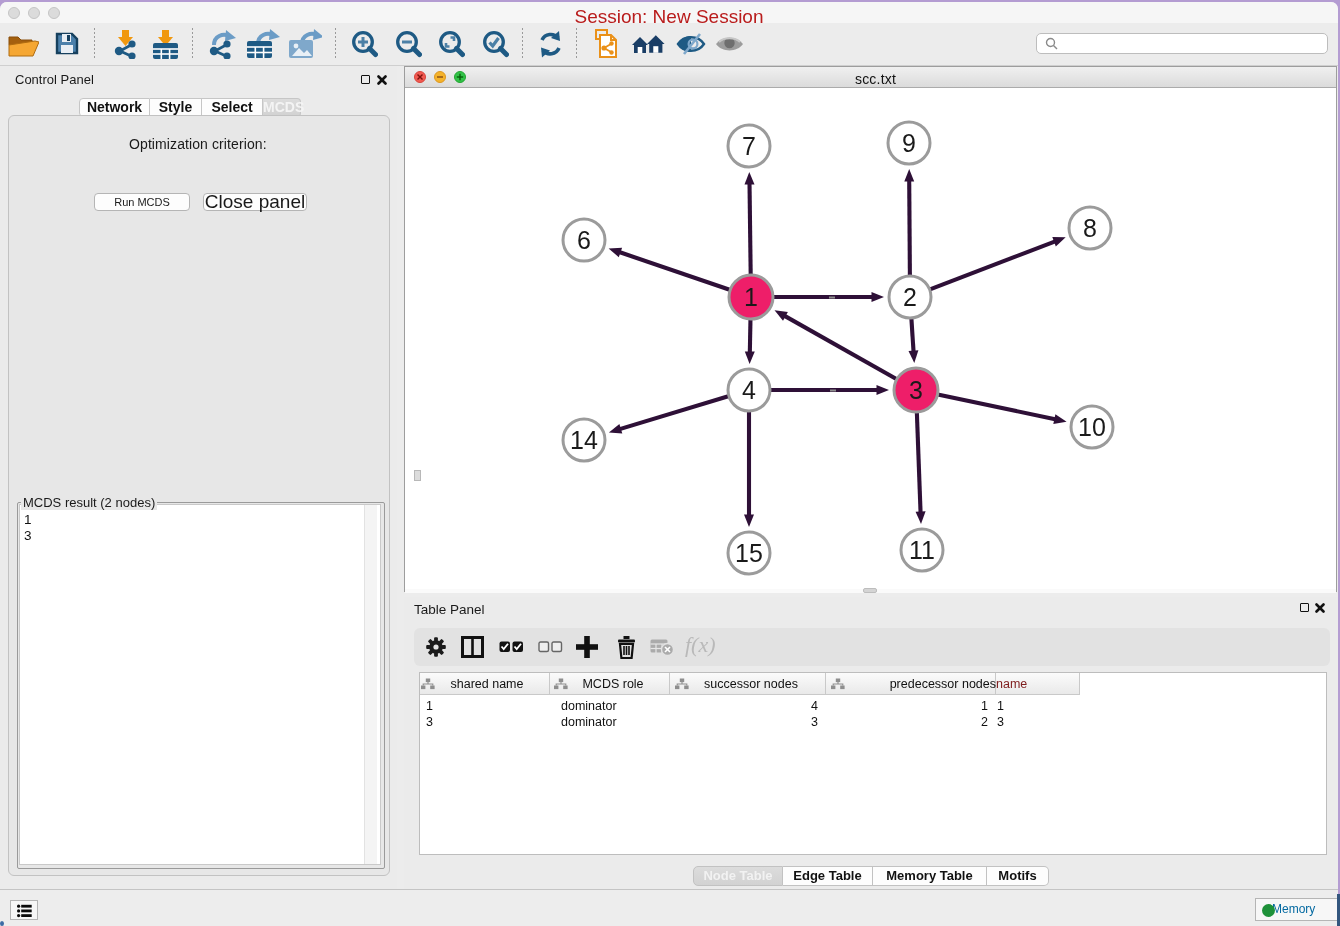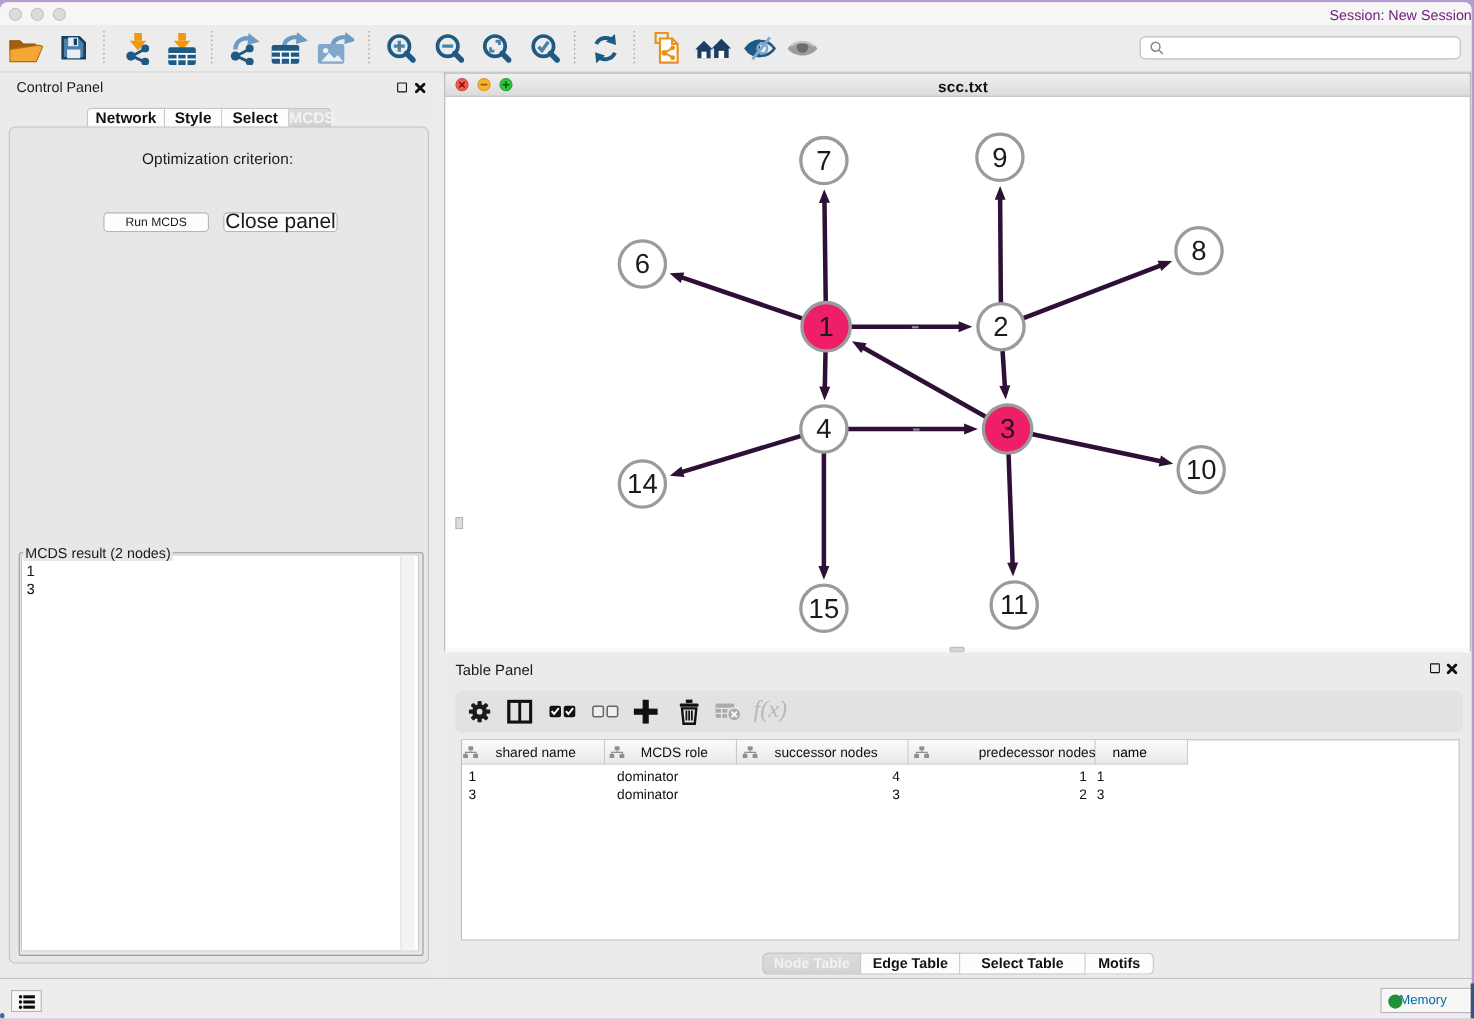--- a/index.html
+++ b/index.html
@@ -5,21 +5,21 @@
 body { background:#B49CD2; font-family:"Liberation Sans",sans-serif; position:relative; }
 .abs { position:absolute; }
 </style></head><body>
 
 <div class="abs" style="left:0;top:2px;width:1338px;height:924px;background:#ECECEC;border-radius:7px 7px 0 0;overflow:hidden">
 
   <div class="abs" style="left:0;top:0;width:1338px;height:21px;background:#F6F6F6">
     <div class="abs" style="left:8px;top:5px;width:12px;height:12px;border-radius:50%;background:#DBDBDB;border:1px solid #C4C4C4"></div>
     <div class="abs" style="left:28px;top:5px;width:12px;height:12px;border-radius:50%;background:#DBDBDB;border:1px solid #C4C4C4"></div>
     <div class="abs" style="left:48px;top:5px;width:12px;height:12px;border-radius:50%;background:#DBDBDB;border:1px solid #C4C4C4"></div>
-    <div style="text-align:right;font-size:13px;color:#701a75;padding-top:4px">Session: New Session</div>
+    <div style="text-align:center;font-size:19px;color:#b91c1c;padding-top:4px">Session: New Session</div>
   </div>
 
   <div class="abs" style="left:0;top:21px;width:1338px;height:43px;background:#ECECEC;border-bottom:1px solid #CFCFCF"></div>
   <div class="abs" style="left:1036px;top:31px;width:292px;height:21px;background:#fff;border:1px solid #BDBDBD;border-radius:5px">
      <svg width="14" height="14" style="position:absolute;left:8px;top:3px">
         <circle cx="5.5" cy="5.5" r="4" fill="none" stroke="#8A8A8A" stroke-width="1.4"></circle>
         <line x1="8.5" y1="8.5" x2="12" y2="12" stroke="#8A8A8A" stroke-width="1.4"></line>
       </svg>
   </div>
 </div>
@@ -191,21 +191,21 @@
   <div class="abs" style="left:19px;top:438px;width:362px;height:361px;background:#fff;border:1px solid #C9C9C9">
      <div style="position:absolute;right:3px;top:0;width:13px;height:100%;background:#F4F4F4;border-left:1px solid #E2E2E2"></div>
      <div style="padding:7px 0 0 4px;font-size:13.5px;line-height:16px;color:#111">1<br>3</div>
   </div>
 </div>
 
 <div class="abs" style="left:404px;top:66px;width:933px;height:526px;background:#fff;border:1px solid #9D9D9D;border-bottom:none">
   <div class="abs" style="left:0;top:0;width:100%;height:21px;background:linear-gradient(#F0F0F0,#DBDBDB);border-bottom:1px solid #ABABAB"></div>
   <div class="abs" style="left:0;top:21px;width:100%;height:501px;background:#fff"></div>
   <div class="abs" style="left:0;top:522px;width:100%;height:4px;background:#FAFAFA"></div>
-  <div style="position:absolute;left:50%;top:4px;transform:translateX(-50%);margin-left:5px;font-size:14px;font-weight:bold;letter-spacing:0.2px;color:#111">scc.txt</div>
+  <div style="position:absolute;left:50%;top:4px;transform:translateX(-50%);margin-left:5px;font-size:14px;font-weight:normal;letter-spacing:0.2px;color:#111">scc.txt</div>
 </div>
 <div style="position:absolute;left:414px;top:71px;width:12px;height:12px;border-radius:50%;background:#F25A52;border:1px solid #D6453C;box-sizing:border-box"></div>
 <svg style="position:absolute;left:415px;top:72px" width="10" height="10" viewBox="0 0 10 10">
     <g stroke="#7E120D" stroke-width="1.4">
       <line x1="2.5" y1="2.5" x2="7.5" y2="7.5"></line>
       <line x1="7.5" y1="2.5" x2="2.5" y2="7.5"></line>
     </g>
   </svg>
 <div style="position:absolute;left:434px;top:71px;width:12px;height:12px;border-radius:50%;background:#F5B32B;border:1px solid #DC9721;box-sizing:border-box"></div>
 <svg style="position:absolute;left:435px;top:72px" width="10" height="10" viewBox="0 0 10 10">
@@ -290,38 +290,38 @@
     <div class="abs" style="left:0;top:0;width:659px;height:22px;background:linear-gradient(#FBFBFB,#E9E9E9);border-bottom:1px solid #C9C9C9"></div>
     <div class="abs" style="left:129px;top:0;width:1px;height:22px;background:#C9C9C9"></div>
     <div class="abs" style="left:249px;top:0;width:1px;height:22px;background:#C9C9C9"></div>
     <div class="abs" style="left:405px;top:0;width:1px;height:22px;background:#C9C9C9"></div>
     <div class="abs" style="left:575px;top:0;width:1px;height:22px;background:#C9C9C9"></div>
     <div class="abs" style="left:659px;top:0;width:1px;height:22px;background:#C9C9C9"></div>
     <div class="abs" style="left:0;top:4px;width:130px;text-align:center;font-size:12.5px;color:#111;padding-left:4px">shared name</div>
     <div class="abs" style="left:130px;top:4px;width:120px;text-align:center;font-size:12.5px;color:#111;padding-left:6px">MCDS role</div>
     <div class="abs" style="left:250px;top:4px;width:156px;text-align:center;font-size:12.5px;color:#111;padding-left:6px">successor nodes</div>
     <div class="abs" style="left:406px;top:4px;width:170px;text-align:right;font-size:12.5px;color:#111;padding-left:0px">predecessor nodes</div>
-    <div class="abs" style="left:576px;top:4px;width:62px;text-align:center;font-size:12.5px;color:#000000">name</div>
+    <div class="abs" style="left:576px;top:4px;width:62px;font-size:12.5px;color:#7f1d1d">name</div>
 
     <div class="abs" style="left:6px;top:26px;font-size:12.5px;color:#111">1</div>
     <div class="abs" style="left:141px;top:26px;font-size:12.5px;color:#111">dominator</div>
     <div class="abs" style="left:250px;top:26px;width:148px;text-align:right;font-size:12.5px;color:#111">4</div>
     <div class="abs" style="left:406px;top:26px;width:162px;text-align:right;font-size:12.5px;color:#111">1</div>
     <div class="abs" style="left:577px;top:26px;font-size:12.5px;color:#111">1</div>
     <div class="abs" style="left:6px;top:42px;font-size:12.5px;color:#111">3</div>
     <div class="abs" style="left:141px;top:42px;font-size:12.5px;color:#111">dominator</div>
     <div class="abs" style="left:250px;top:42px;width:148px;text-align:right;font-size:12.5px;color:#111">3</div>
     <div class="abs" style="left:406px;top:42px;width:162px;text-align:right;font-size:12.5px;color:#111">2</div>
     <div class="abs" style="left:577px;top:42px;font-size:12.5px;color:#111">3</div>
   </div>
 
   <div class="abs" style="left:289px;top:269px;height:20px;display:flex;font-size:13px;font-weight:bold;color:#111">
     <div style="width:90px;background:linear-gradient(#DCDCDC,#D2D2D2);border:1px solid #C2C2C2;border-radius:5px 0 0 5px;text-align:center;line-height:18px;color:#F2F2F2">Node Table</div>
     <div style="width:90px;background:#FDFDFD;border:1px solid #C2C2C2;border-left:none;text-align:center;line-height:18px">Edge Table</div>
-    <div style="width:114px;background:#FDFDFD;border:1px solid #C2C2C2;border-left:none;text-align:center;line-height:18px">Select Table</div>
+    <div style="width:114px;background:#FDFDFD;border:1px solid #C2C2C2;border-left:none;text-align:center;line-height:18px">Memory Table</div>
     <div style="width:62px;background:#FDFDFD;border:1px solid #C2C2C2;border-left:none;border-radius:0 5px 5px 0;text-align:center;line-height:18px">Motifs</div>
   </div>
 </div>
 <svg style="position:absolute;left:426px;top:637px" width="20" height="20" viewBox="0 0 20 20">
     <g fill="#1b1b1b">
       <circle cx="10" cy="10" r="6.8"></circle>
       <rect x="8.1" y="0.2" width="3.8" height="4.2" rx="1" transform="rotate(0 10 10)"></rect>
       <rect x="8.1" y="0.2" width="3.8" height="4.2" rx="1" transform="rotate(45 10 10)"></rect>
       <rect x="8.1" y="0.2" width="3.8" height="4.2" rx="1" transform="rotate(90 10 10)"></rect>
       <rect x="8.1" y="0.2" width="3.8" height="4.2" rx="1" transform="rotate(135 10 10)"></rect>

